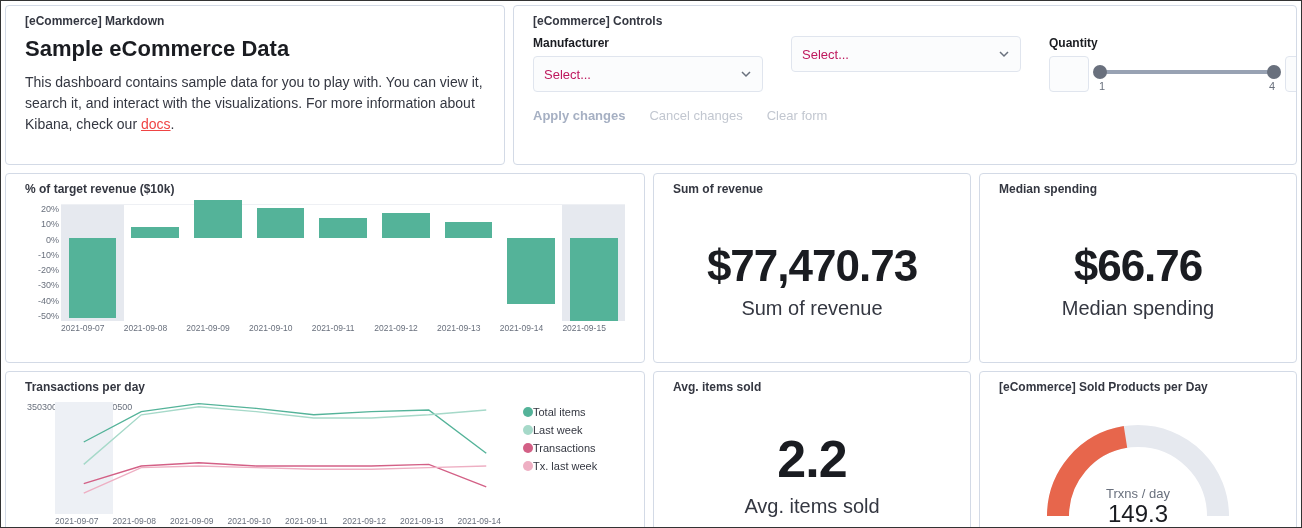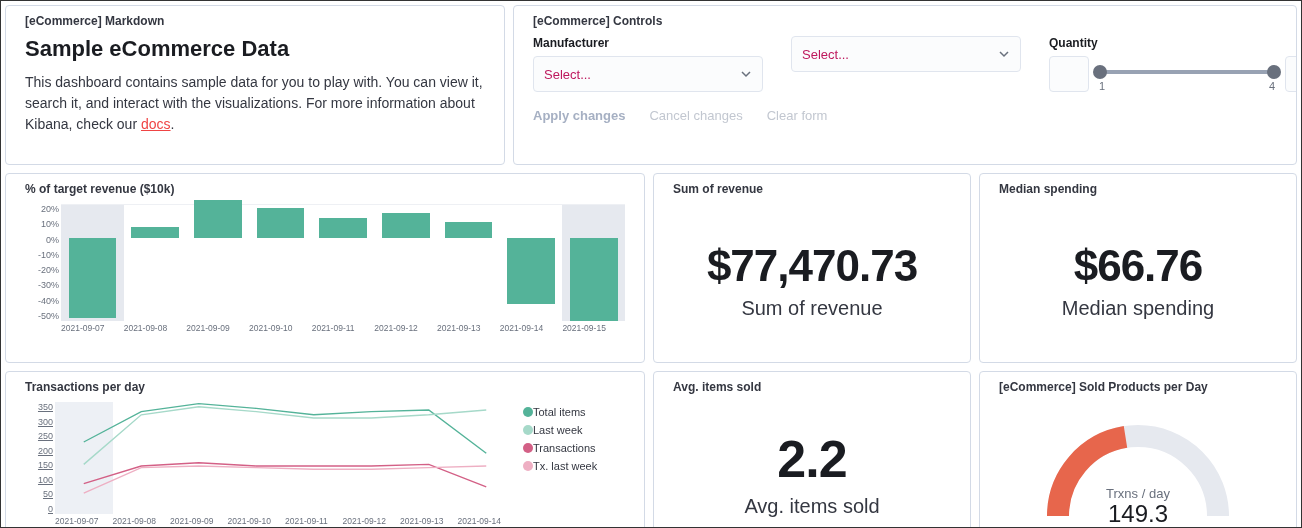--- a/index.html
+++ b/index.html
@@ -160,22 +160,22 @@
     position: absolute; left: 0; right: 0; bottom: 0; height: 16px;
     display: flex; font-size: 8.5px; color: #69707d;
   }
   .x-tick { flex: 1; text-align: left; white-space: nowrap; }
   
   
   .line-chart-area { position: relative; height: 128px; margin-left: 30px; margin-top: 4px; display: flex; }
   .line-plot { position: relative; flex: 1; }
   .line-y-axis {
     position: absolute; left: -28px; top: 0; bottom: 16px; width: 26px;
-    display: flex; flex-direction: column; justify-content: space-between;
-    text-align: right; font-size: 9px; color: #69707d; text-decoration: underline;
+    display: flex; flex-direction: row; justify-content: space-between;
+    font-size: 9px; color: #69707d;
   }
   .line-x-axis {
     position: absolute; left: 0; right: 0; bottom: 0; height: 14px;
     display: flex; font-size: 8.5px; color: #69707d;
   }
   .legend { width: 110px; padding: 4px 0 0 8px; font-size: 11px; }
   .legend-item { display: flex; align-items: center; margin-bottom: 6px; color: #343741; }
   .legend-dot { width: 10px; height: 10px; border-radius: 50%; }
   .shaded-band { position: absolute; top: 0; bottom: 16px; background: #edf0f5; }
   

